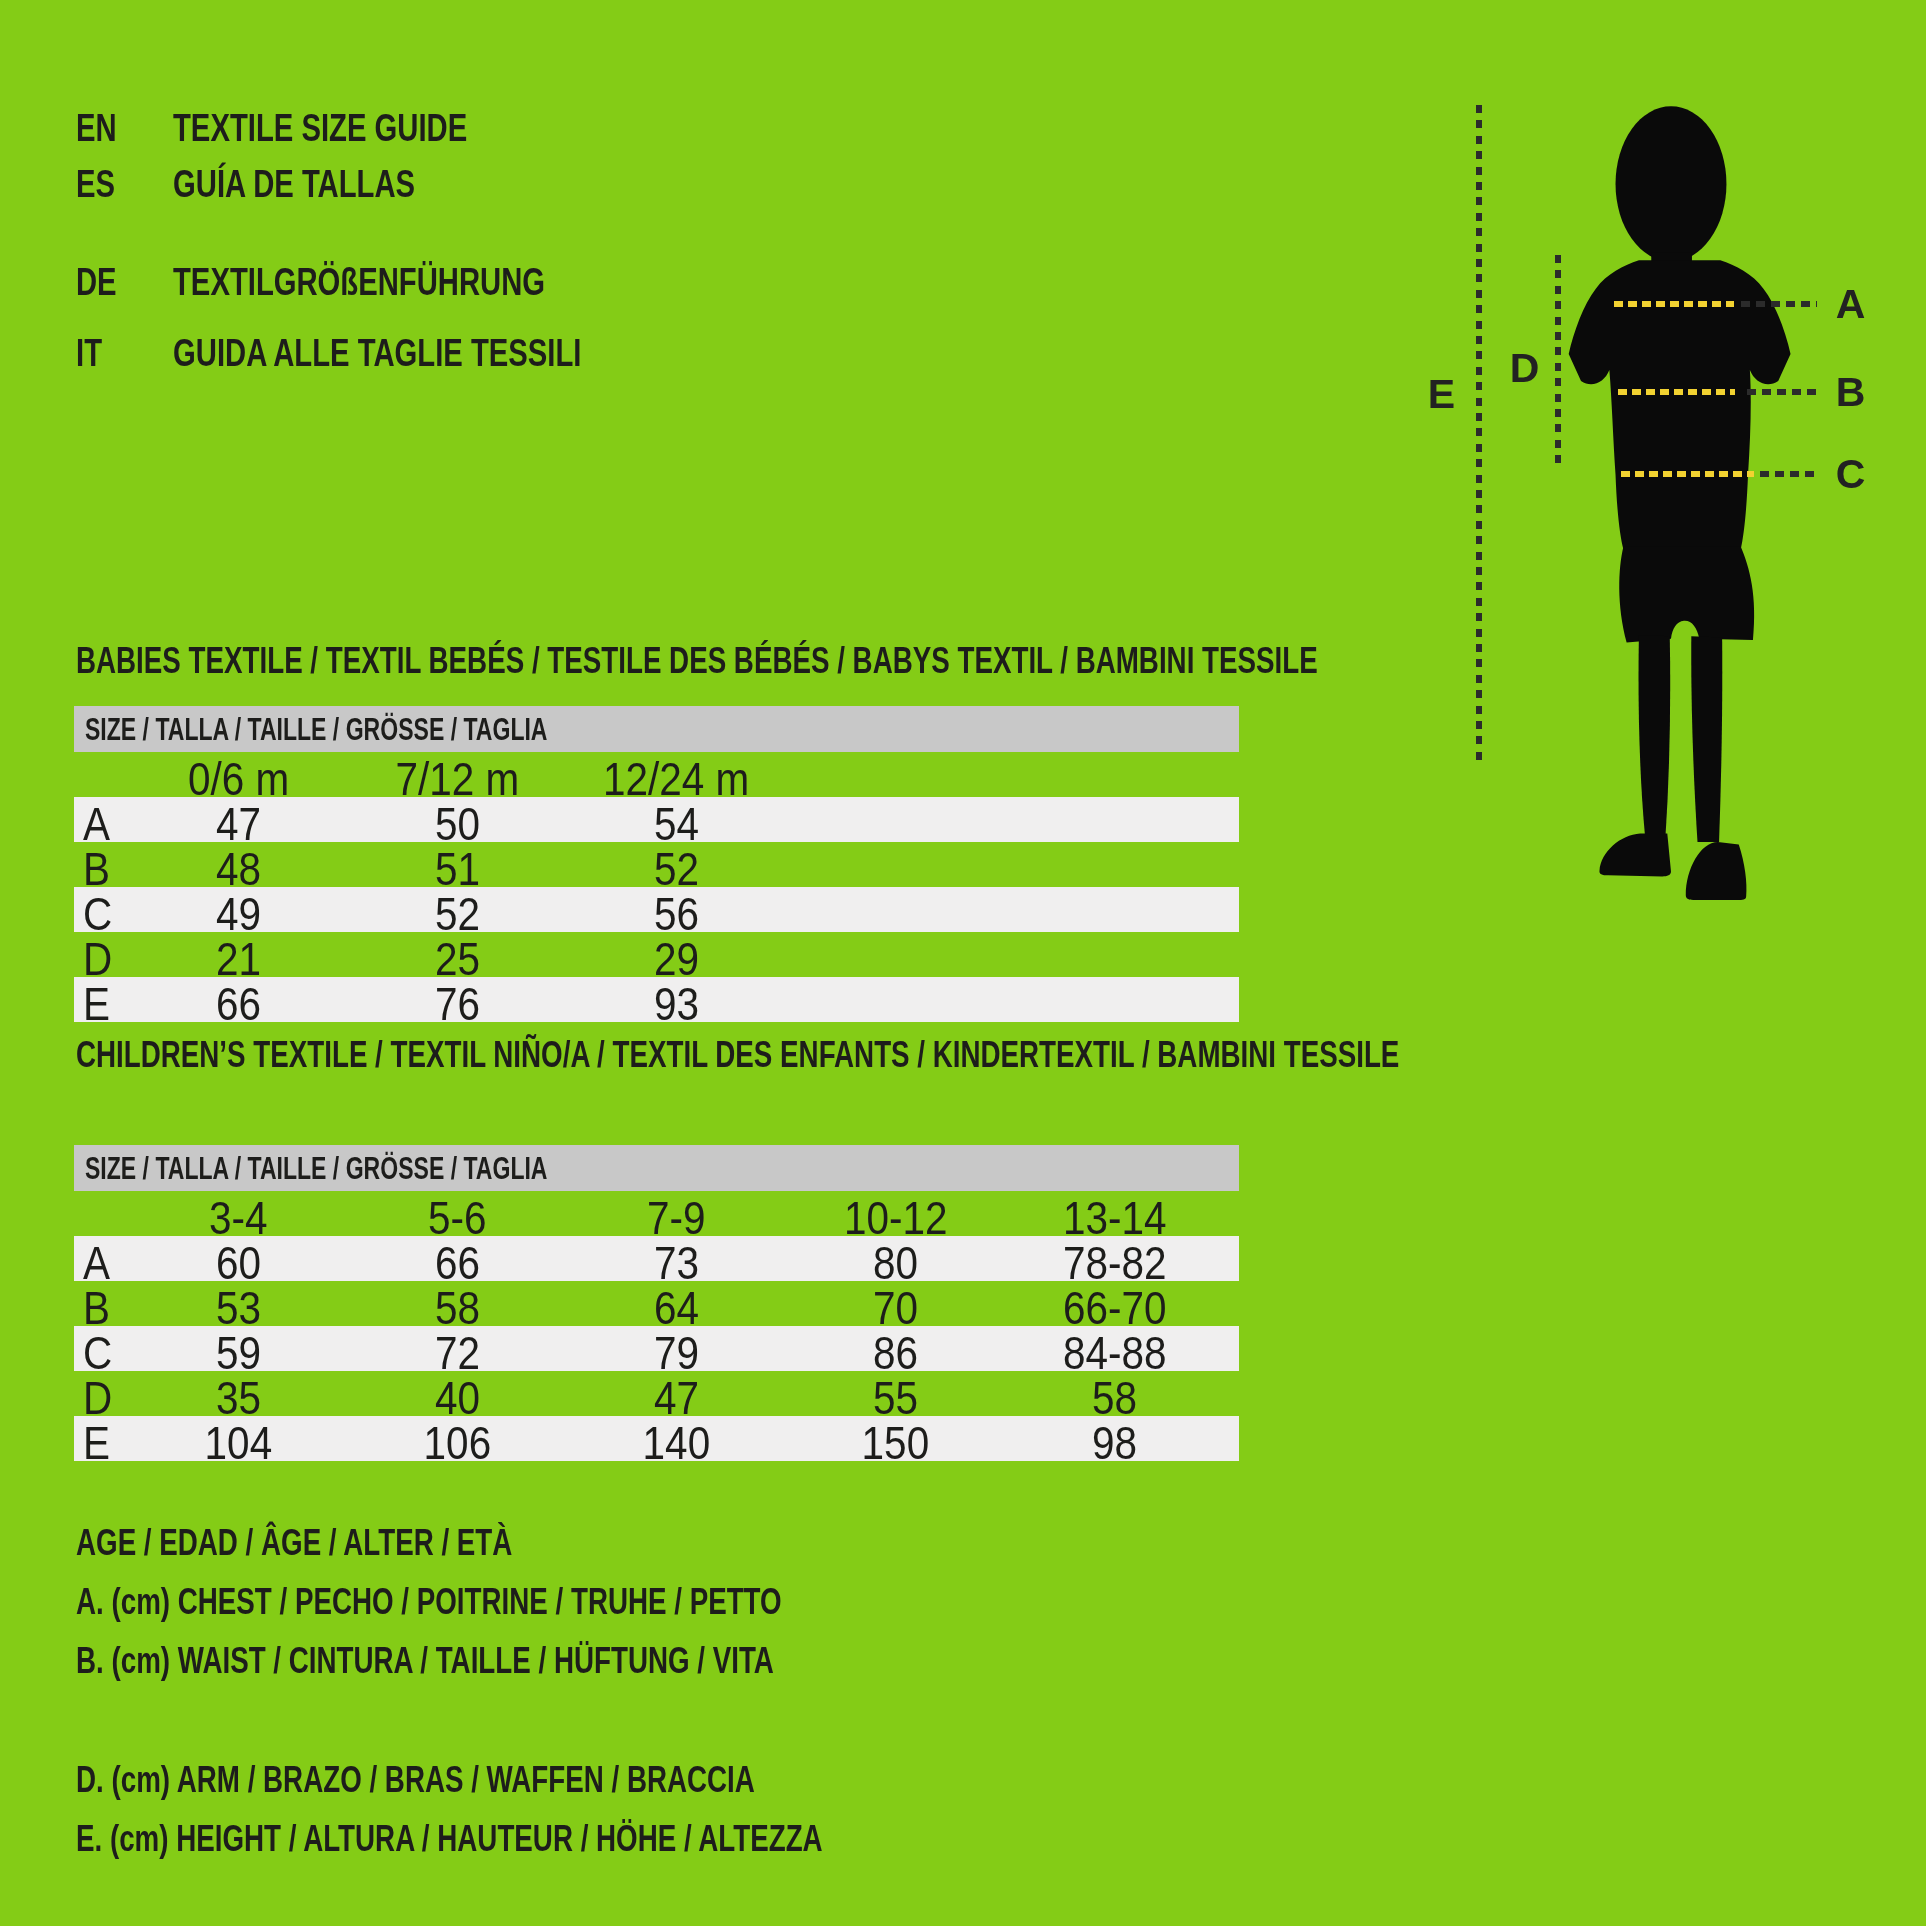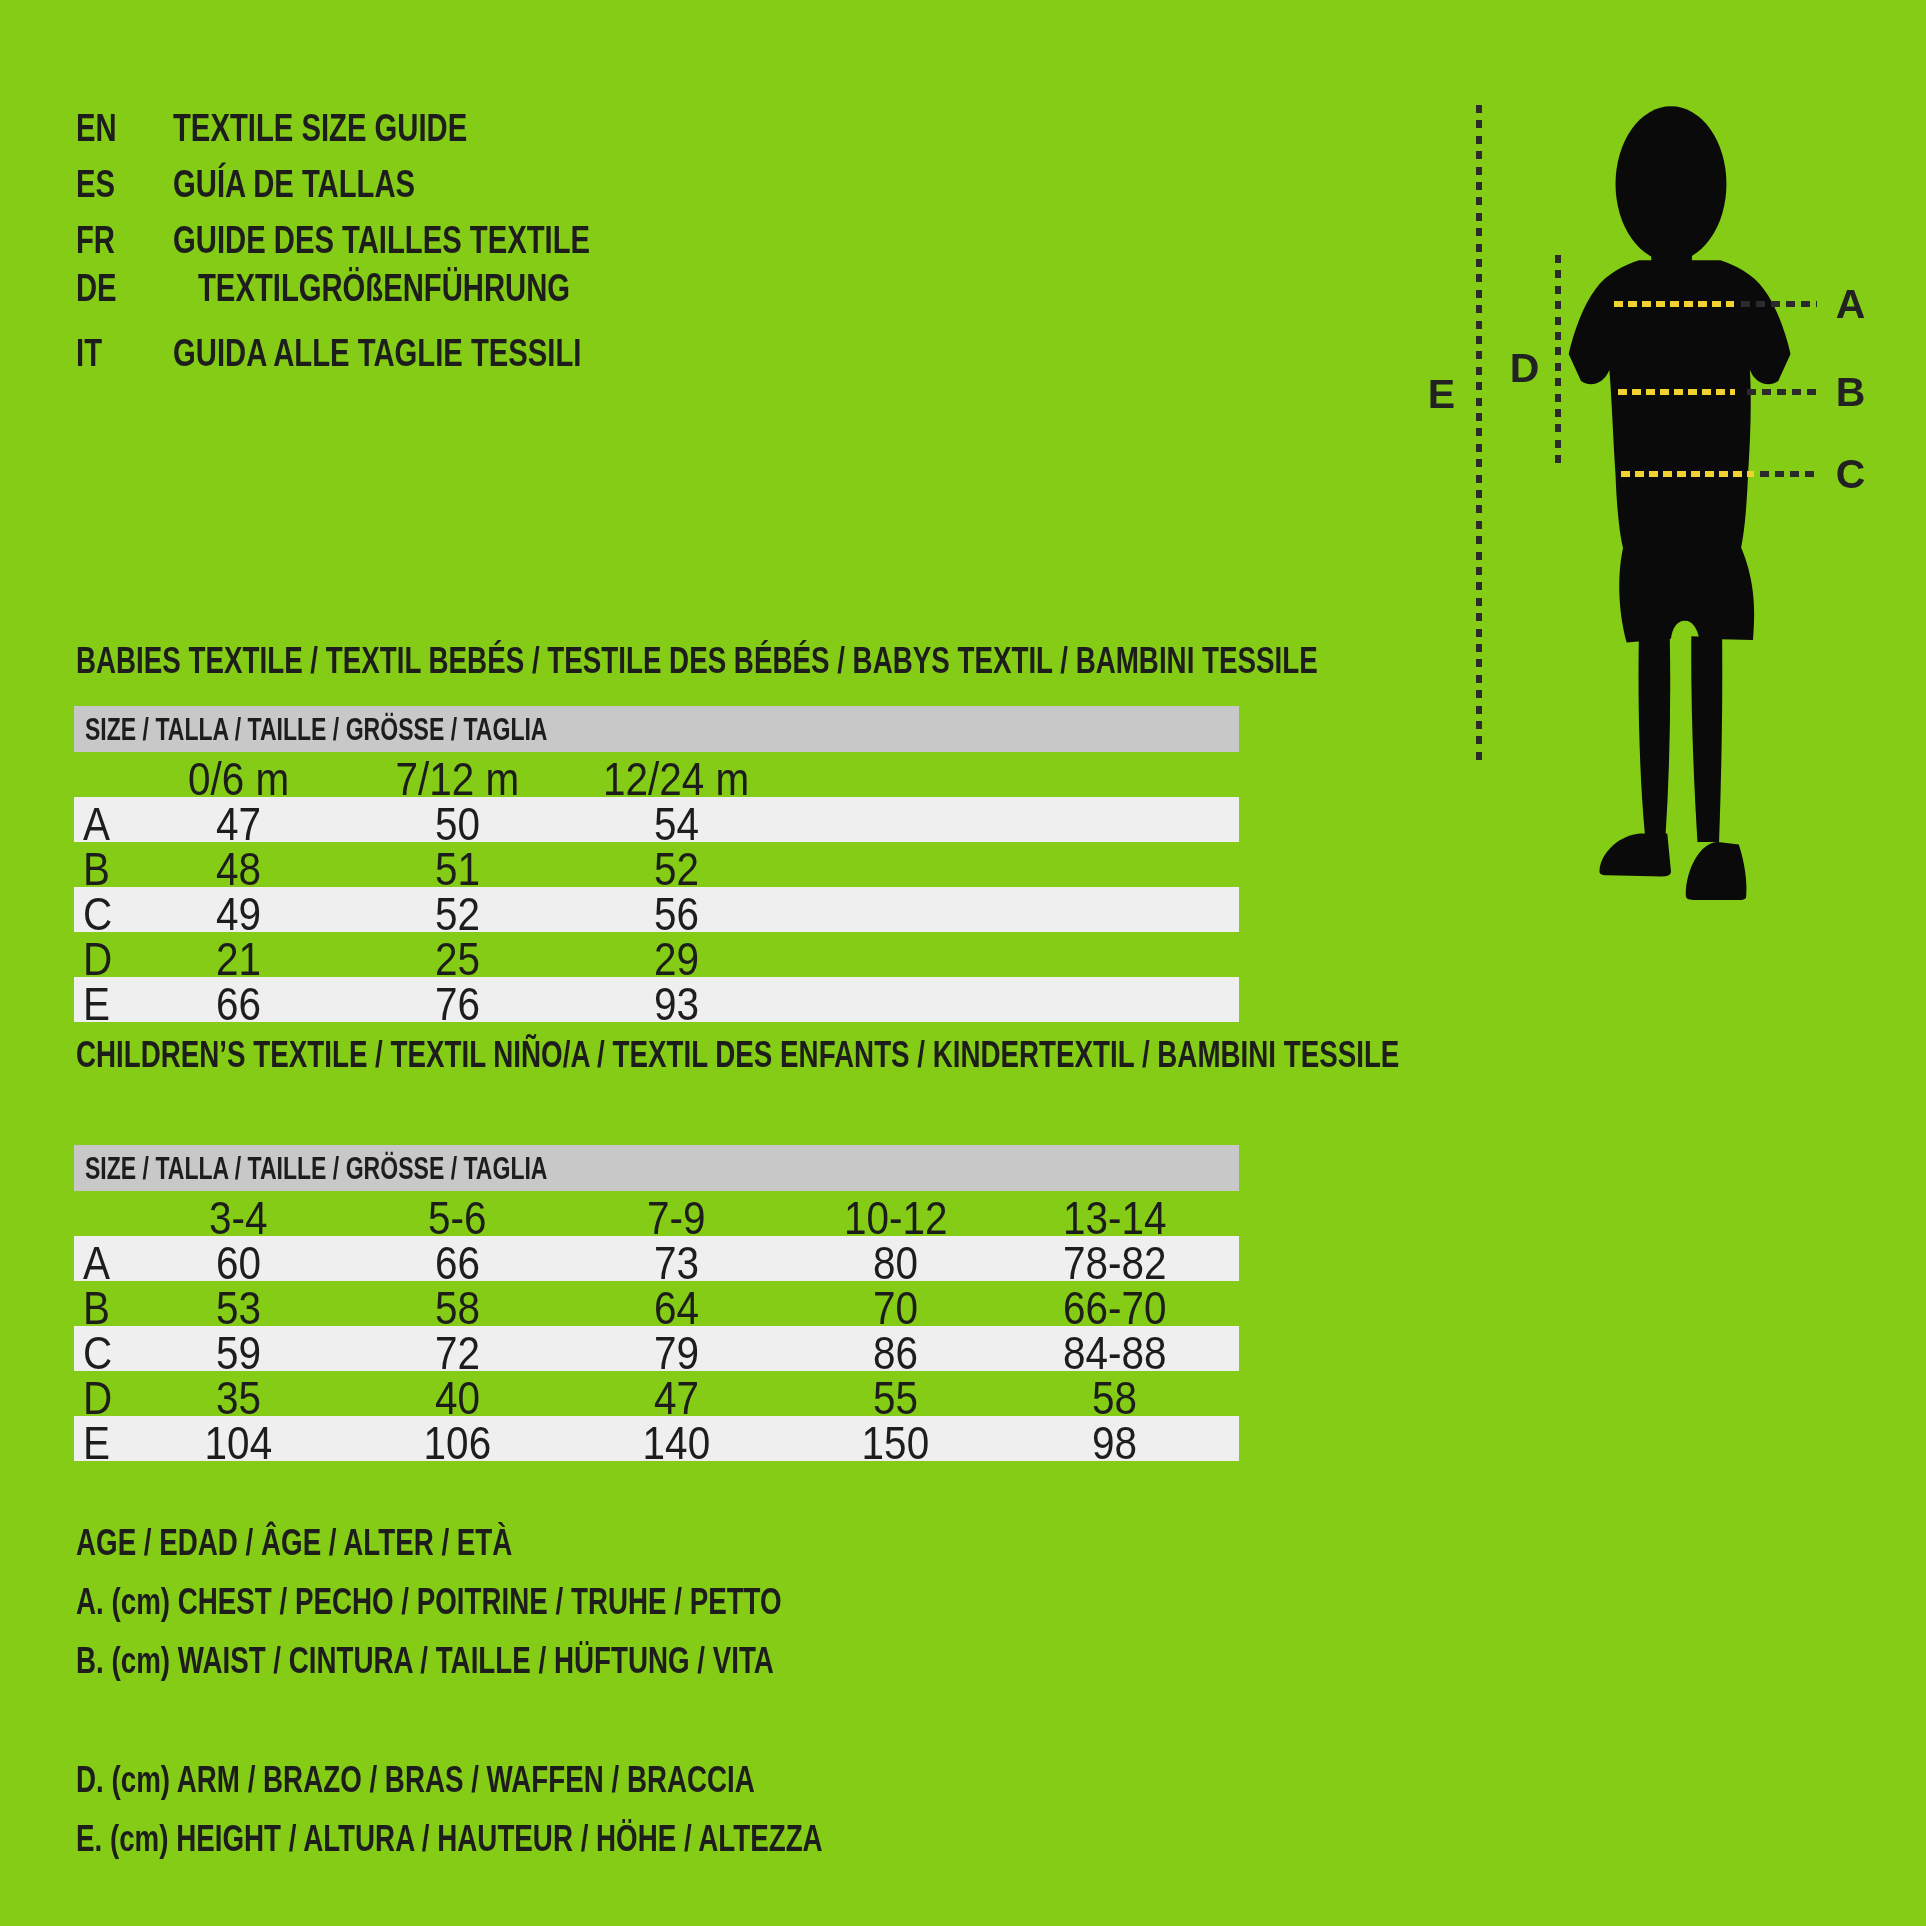--- a/index.html
+++ b/index.html
@@ -43,25 +43,21 @@
 <div id="canvas" style="color: rgb(29, 29, 27);">
 
   <div class="abs lang-row" style="top:99px;">
     <span class="lang-code"><span class="cnd">EN</span></span>
     <span class="cnd">TEXTILE SIZE GUIDE</span>
   </div>
   <div class="abs lang-row" style="top:155px;">
     <span class="lang-code"><span class="cnd">ES</span></span>
     <span class="cnd">GUÍA DE TALLAS</span>
   </div>
-  <div class="abs lang-row" style="top:211px;">
-    <span class="lang-code"><span class="cnd">FR</span></span>
-    <span class="cnd">GUIDE DES TAILLES TEXTILE</span>
-  </div>
-  <div class="abs lang-row" style="top:259px;gap:25px;">
+  <div class="abs lang-row" style="top:253px;">
     <span class="lang-code"><span class="cnd">DE</span></span>
     <span class="cnd">TEXTILGRÖßENFÜHRUNG</span>
   </div>
   <div class="abs lang-row" style="top:324px;">
     <span class="lang-code"><span class="cnd">IT</span></span>
     <span class="cnd">GUIDA ALLE TAGLIE TESSILI</span>
   </div>
 
   <svg class="abs" style="left:1565px;top:105px;" width="228" height="795" viewBox="0 0 370 1290">
     <g id="silhouette-group" fill="#0a0a0a">

